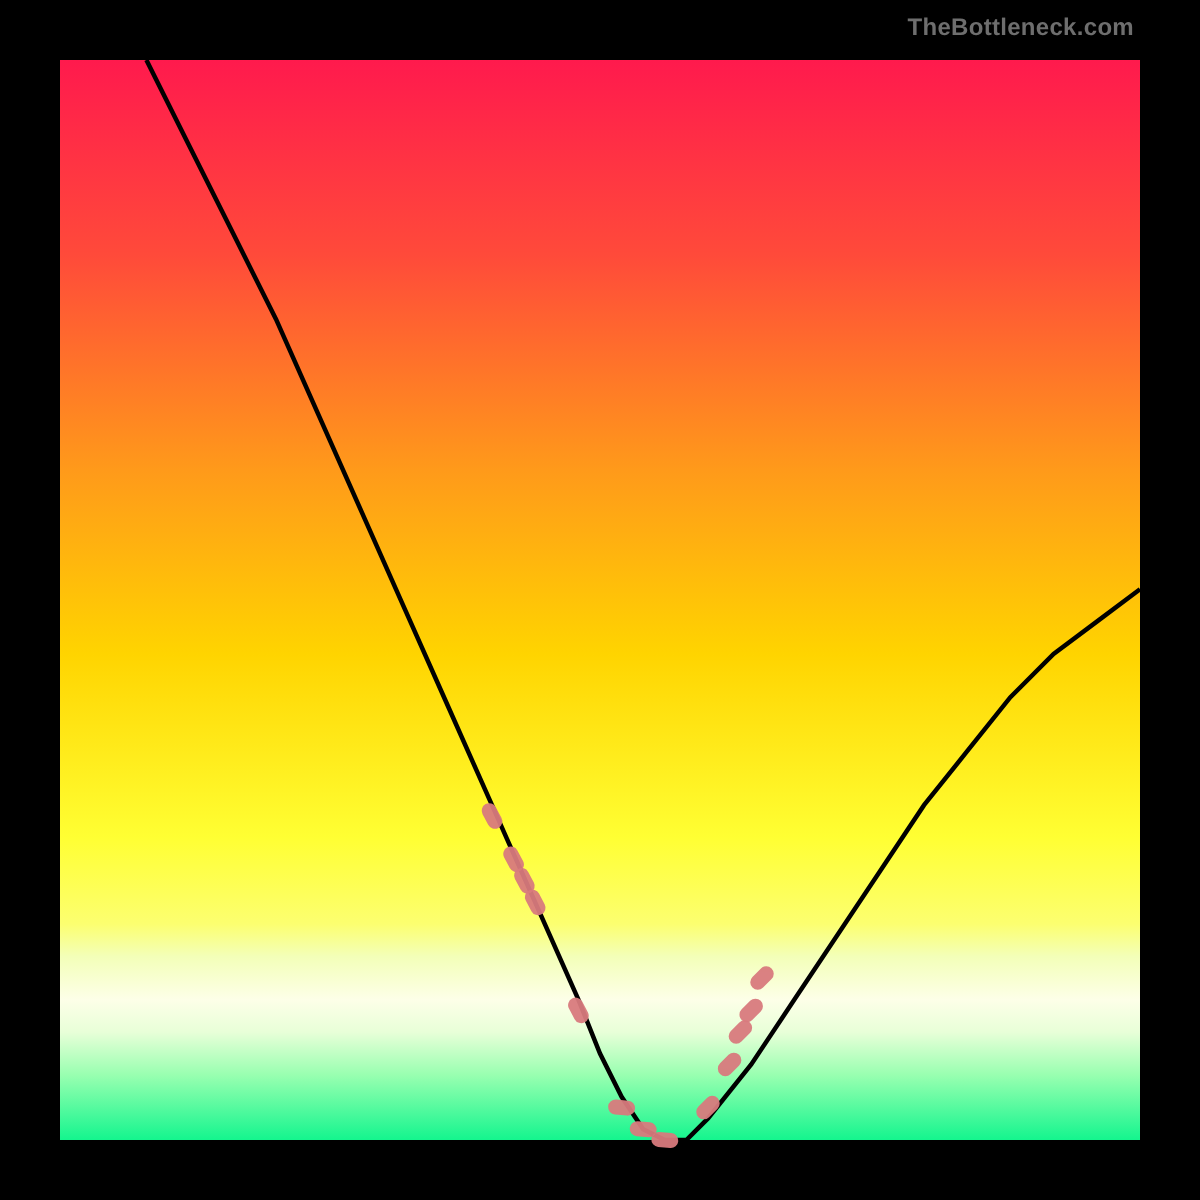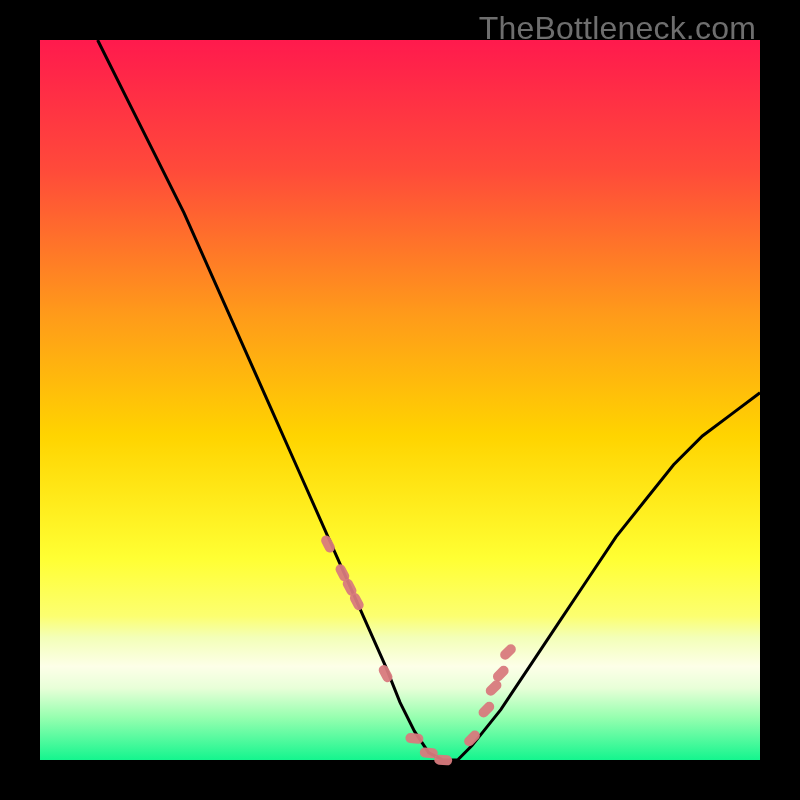--- a/index.html
+++ b/index.html
@@ -24,22 +24,22 @@
     left: 0;
     top: 0;
     width: 100%;
     height: 100%;
   }
   .watermark {
     position: absolute;
     top: 10px;
     right: 44px;
     color: #6e6e6e;
-    font-size: 32px;
-    font-weight: 400;
+    font-size: 16px;
+    font-weight: 700;
     letter-spacing: 0.2px;
     user-select: none;
   }
   svg.curve {
     position: absolute;
     left: 0;
     top: 0;
     width: 100%;
     height: 100%;
     overflow: visible;

